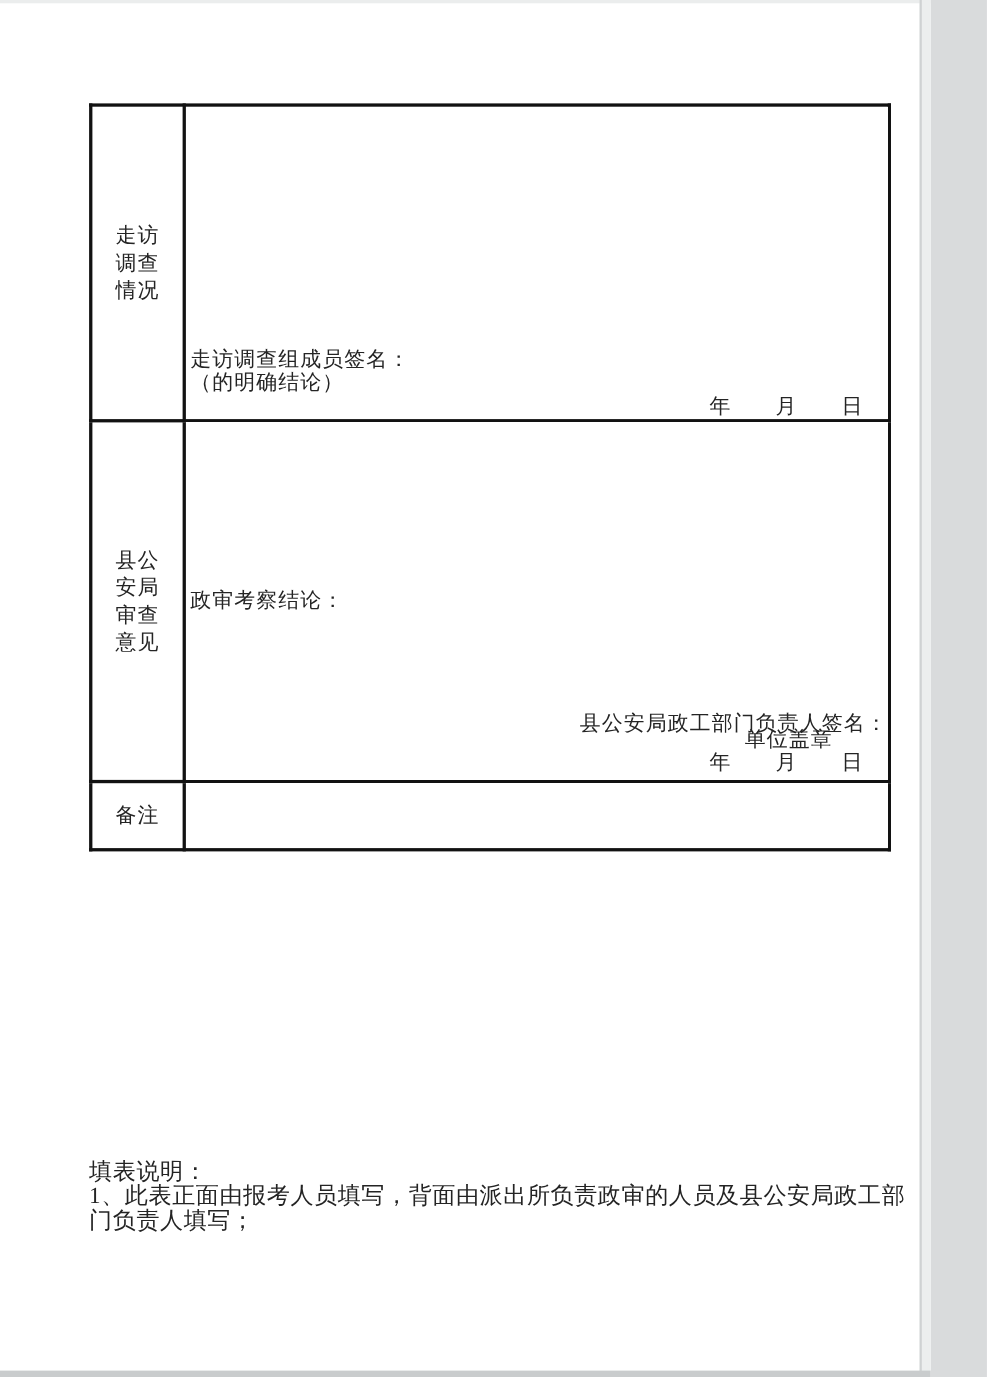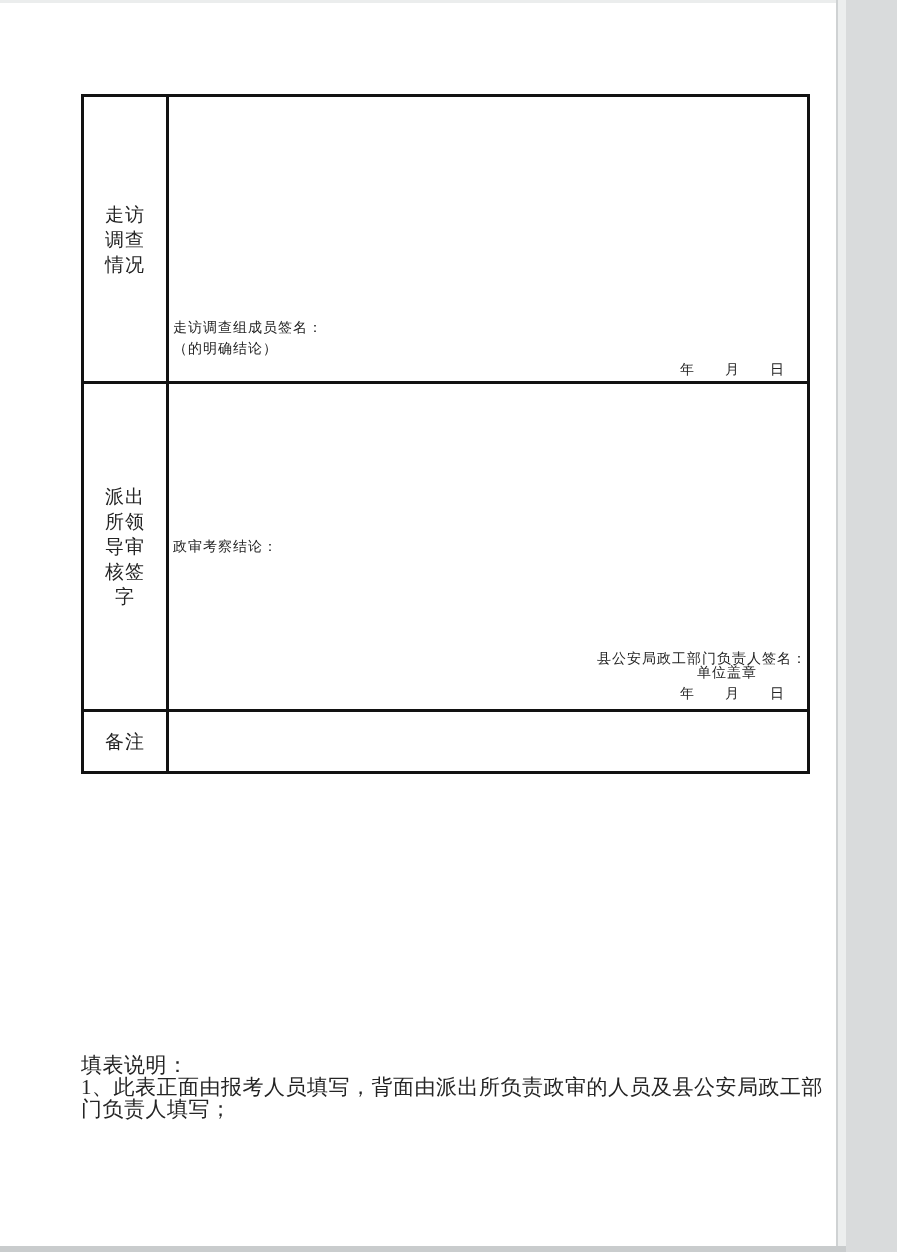--- a/index.html
+++ b/index.html
@@ -33,21 +33,21 @@
   }
   .hdr-text {
     width:48px; margin:0 auto;
     font-size:19px; letter-spacing:1px; line-height:25px;
     line-break:anywhere; word-break:break-all;
     text-align:center;
   }
   .content-cell {
     position:relative;
     vertical-align:top;
-    font-size:14px; letter-spacing:1px; line-height:21px;
+    font-size:19px; letter-spacing:1px; line-height:21px;
   }
   .abs { position:absolute; left:4px; right:0; }
   .bottom-block { position:absolute; left:4px; right:0; }
   .label-line { text-align:left; white-space:pre; }
   .date-line  { text-align:right; padding-right:22px; white-space:pre; }
   .stamp-line { text-align:right; padding-right:22px; white-space:pre; }
   .stamp-line.unit { padding-right:50px; }
 
   .notes {
     position:absolute; left:81px; top:1054px; width:745px;
@@ -72,21 +72,21 @@
           <div class="label-line">走访调查组成员签名：</div>
           <div class="label-line">（的明确结论）</div>
           <div class="date-line">年　　月　　日</div>
         </div>
       </td>
     </tr>
 
 
     <tr>
       <td class="hdr-cell" style="height:325px;">
-        <div class="hdr-text">派出所领导审核签字</div>
+        <div class="hdr-text">县公安局审查意见</div>
       </td>
       <td class="content-cell">
         <div class="abs label-line" style="top:152px;">政审考察结论：</div>
         <div class="abs label-line" style="top:264px;text-align:right;">县公安局政工部门负责人签名：</div>
         <div class="bottom-block" style="bottom:5px;">
           <div class="stamp-line unit">单位盖章</div>
           <div class="date-line">年　　月　　日</div>
         </div>
       </td>
     </tr>

